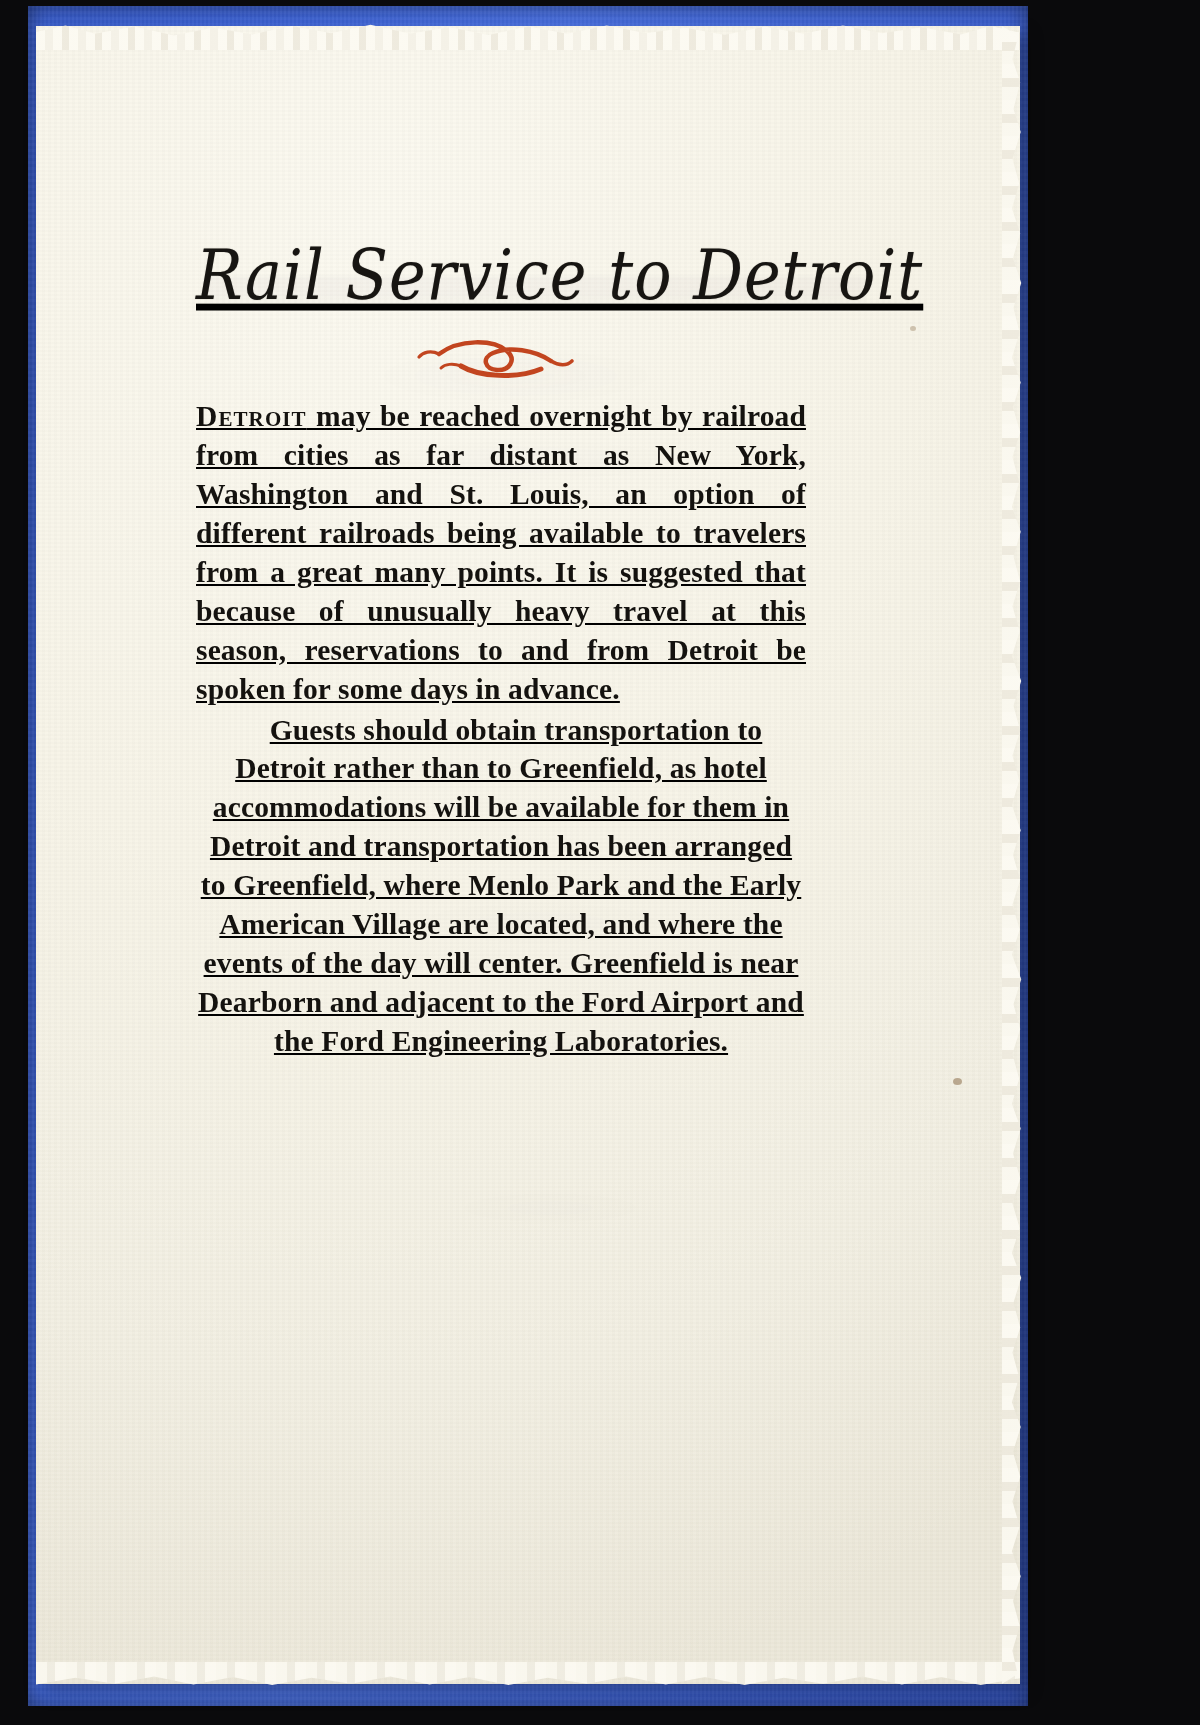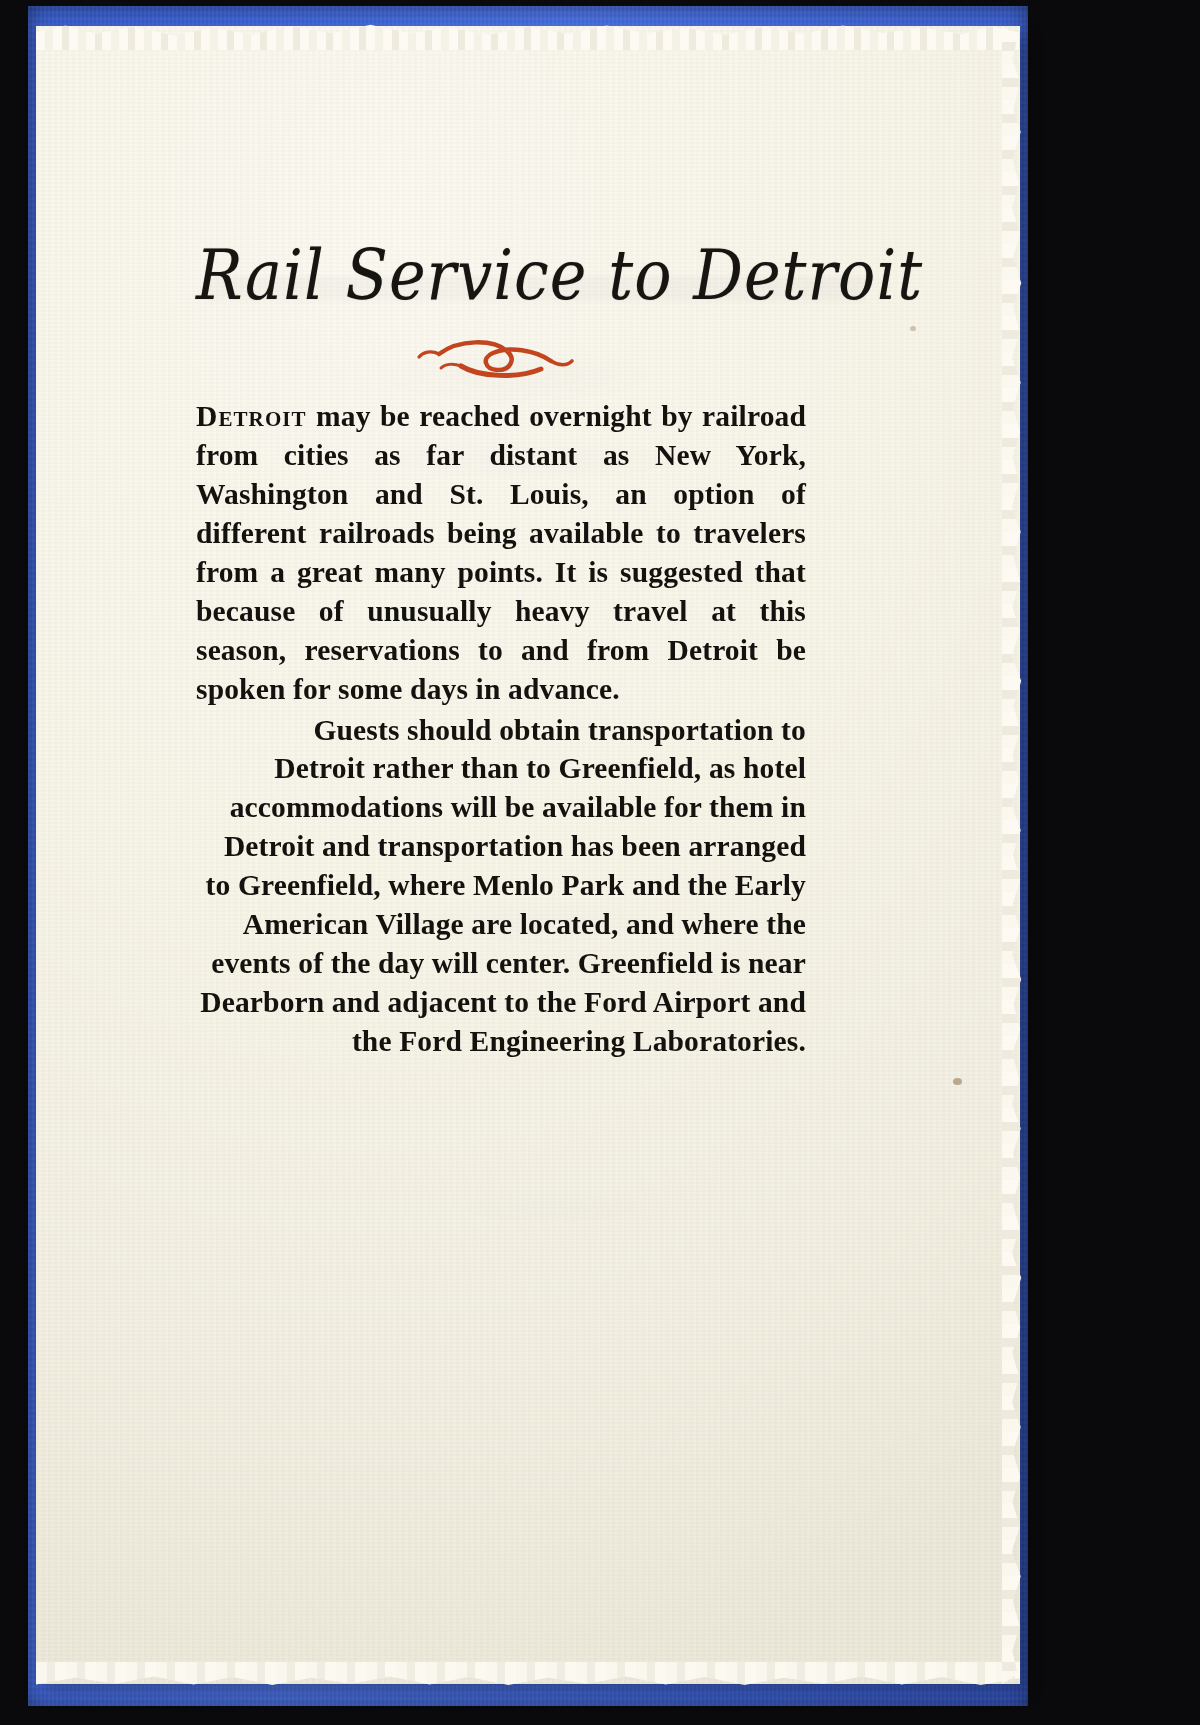--- a/index.html
+++ b/index.html
@@ -144,20 +144,21 @@
   }
   .leaf .spot-a { right: 58px; top: 1052px; width: 9px; height: 7px; background: rgba(120,85,45,0.45); filter: blur(0.6px); }
   .leaf .spot-b { right: 104px; top: 300px;  width: 6px; height: 5px; background: rgba(120,85,45,0.30); filter: blur(0.7px); }
 
   
   .content {
     position: absolute;
     left: 160px;
     top: 215px;
     width: 610px;
+    text-decoration: underline;
   }
 
   .title {
     font-family: "DejaVu Serif", "Liberation Serif", serif;
     font-style: italic;
     font-size: 62px;
     line-height: 1.0;
     color: #171512;
     text-align: center;
     letter-spacing: 1px;
@@ -185,21 +186,21 @@
     text-justify: inter-word;
     letter-spacing: 0.15px;
   }
   .body-text p { margin: 0; }
   .body-text p.indent { text-indent: 30px; margin-top: 2px; }
   .body-text .smallcaps {
     font-variant: small-caps;
     letter-spacing: 1.1px;
     margin-top: 16px;
   }
-  .body-text p:last-child { text-align: right; }
+  .body-text p:last-child { text-align: center; }
 </style>
 </head>
 <body>
 
 <div class="scan">
 
   <div class="cover"></div>
 
   <div class="leaf">
     <div class="fiber"></div>

